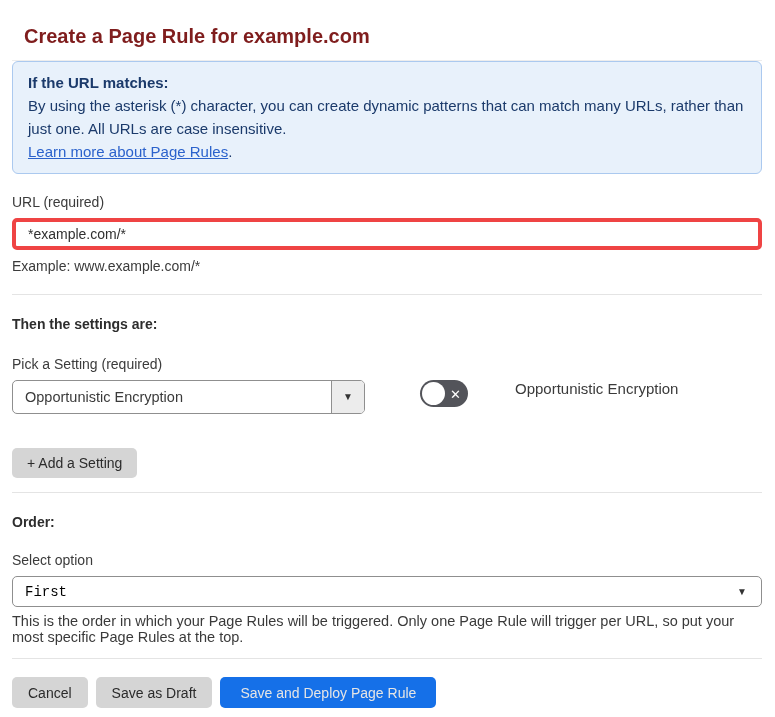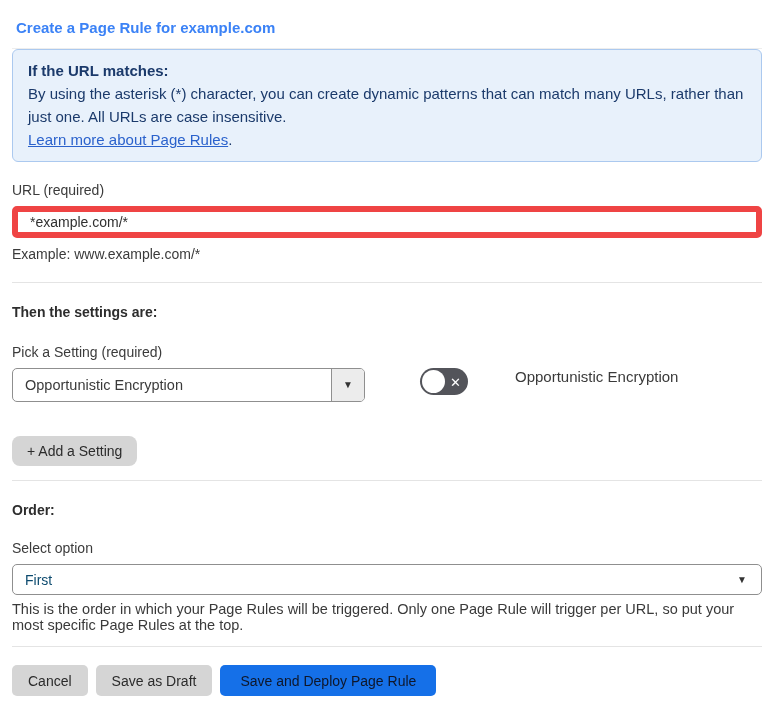--- a/index.html
+++ b/index.html
@@ -8,25 +8,25 @@
     width: 775px;
     min-height: 717px;
     background: #ffffff;
     font-family: "Liberation Sans", sans-serif;
     color: #303030;
     -webkit-font-smoothing: antialiased;
   }
   .container { padding: 12px 13px 16px 12px; }
 
   .page-title {
-    font-size: 15px;
+    font-size: 20px;
     line-height: 24px;
     font-weight: 700;
-    color: #3b82f6;
-    margin: 4px;
+    color: #7f1d1d;
+    margin: 12px;
   }
 
   .divider {
     border: none;
     border-top: 1px solid #e4e4e4;
     margin: 0;
   }
   .divider.under-title { margin-top: 8px; border-top-color: #ededed; }
 
   .info-box {
@@ -50,21 +50,21 @@
     font-size: 14px;
     line-height: 17px;
     color: #3b3b3b;
   }
   .label-url { margin-top: 20px; }
 
   .url-input {
     margin-top: 7px;
     width: 100%;
     height: 32px;
-    border: 6px solid #ef4444;
+    border: 4px solid #ef4444;
     border-radius: 5px;
     padding: 0 12px;
     font-family: "Liberation Sans", sans-serif;
     font-size: 14px;
     color: #303030;
     background: #fff;
     outline: none;
   }
 
   .helper-text {
@@ -169,21 +169,20 @@
     cursor: pointer;
     display: inline-flex;
     align-items: center;
     justify-content: center;
   }
   .btn-gray { background: #d5d5d5; color: #2b2b2b; }
   .btn-add-setting {
     margin-top: 34px;
     height: 30px;
     padding: 4px 15px;
-    border-radius: 8px;
   }
 
   .div-after-settings { margin-top: 14px; }
 
   .label-select { margin-top: 20px; }
 
   .select {
     margin-top: 7px;
     width: 100%;
     height: 31px;
@@ -191,21 +190,22 @@
     border-radius: 5px;
     background: #fff;
     position: relative;
     display: flex;
     align-items: center;
     cursor: pointer;
   }
   .select-value {
     padding-left: 12px;
     font-size: 14px;
-    color: #0c4a6e;
+    color: #000000;
+    font-family: Liberation Mono, monospace;
   }
   .select-arrow {
     position: absolute;
     right: 14px;
     top: 50%;
     transform: translateY(-50%);
   }
 
   .order-helper {
     margin-top: 6px;
@@ -217,21 +217,21 @@
 
   .div-before-footer { margin-top: 13px; }
 
   .footer {
     margin-top: 18px;
     display: flex;
     align-items: flex-start;
     gap: 8px;
   }
   .footer .btn { height: 31px; padding: 0 16px; }
-  .btn-primary { background: #1570e8; color: #0f172a; padding: 0 20px !important; }
+  .btn-primary { background: #1570e8; color: #e5e5e5; padding: 0 20px !important; }
 </style>
 </head>
 <body>
 
 <div class="container">
 
   <h1 class="page-title">Create a Page Rule for example.com</h1>
 
   <hr class="divider under-title">
 

